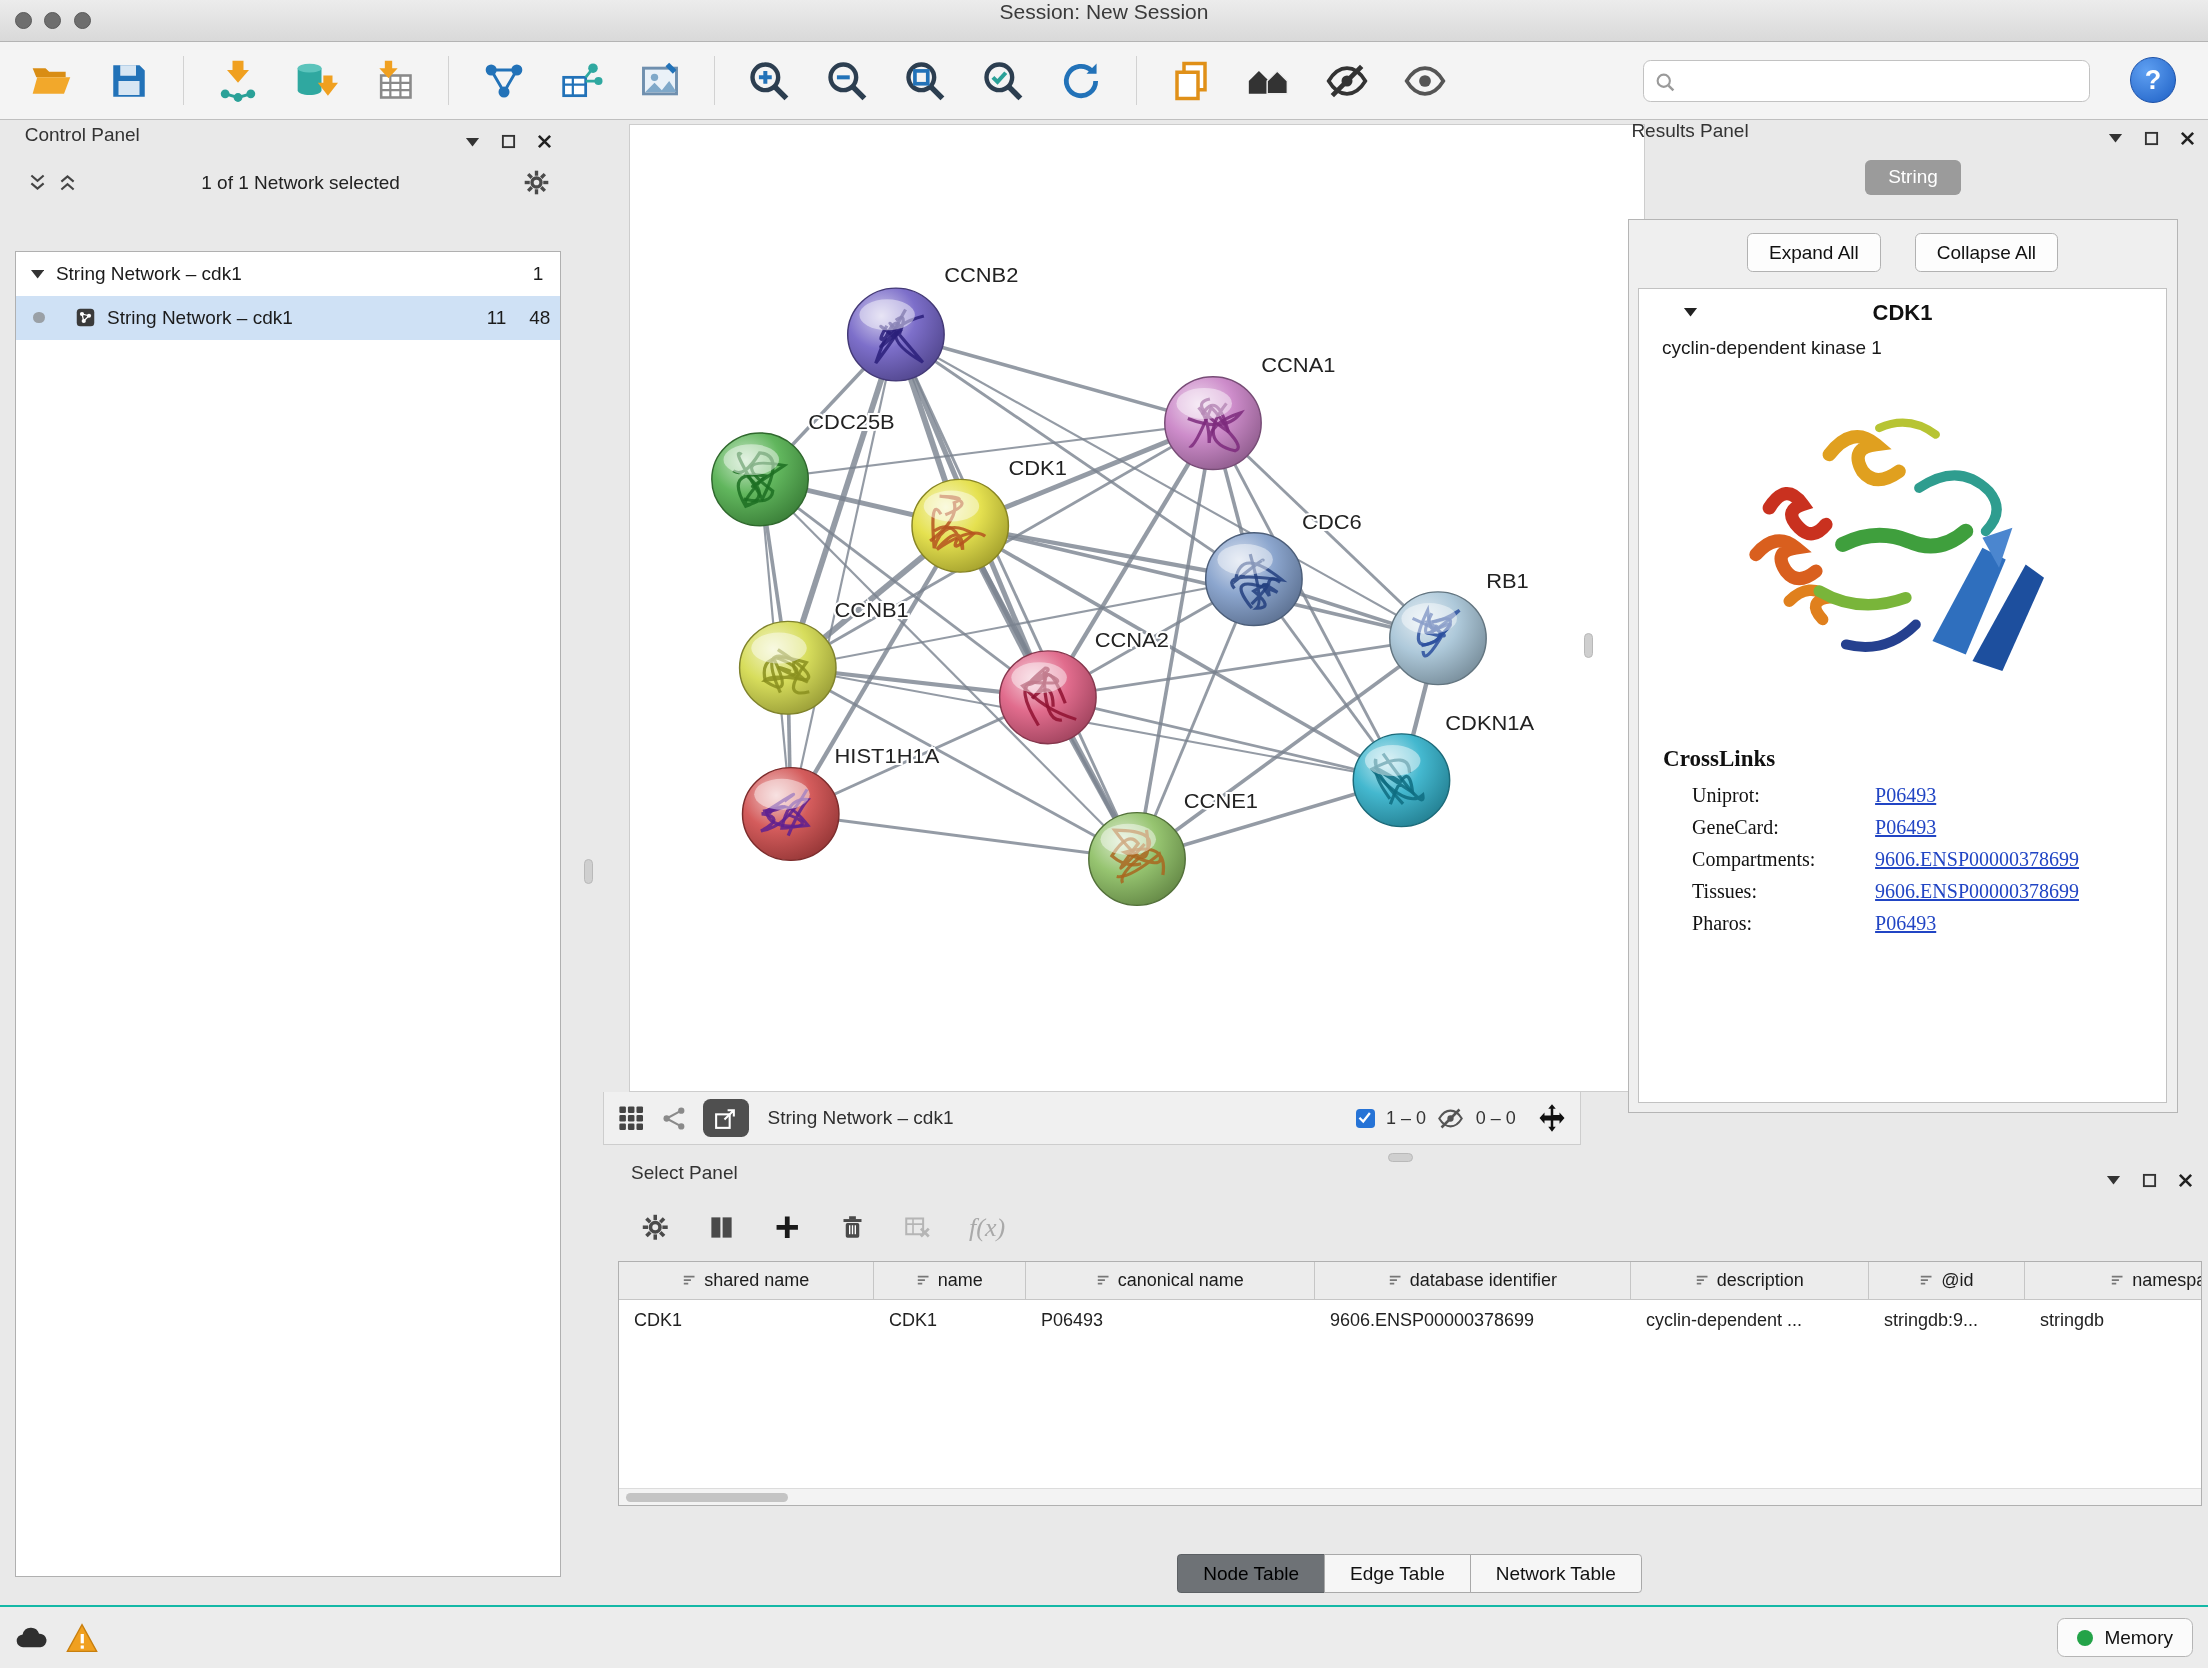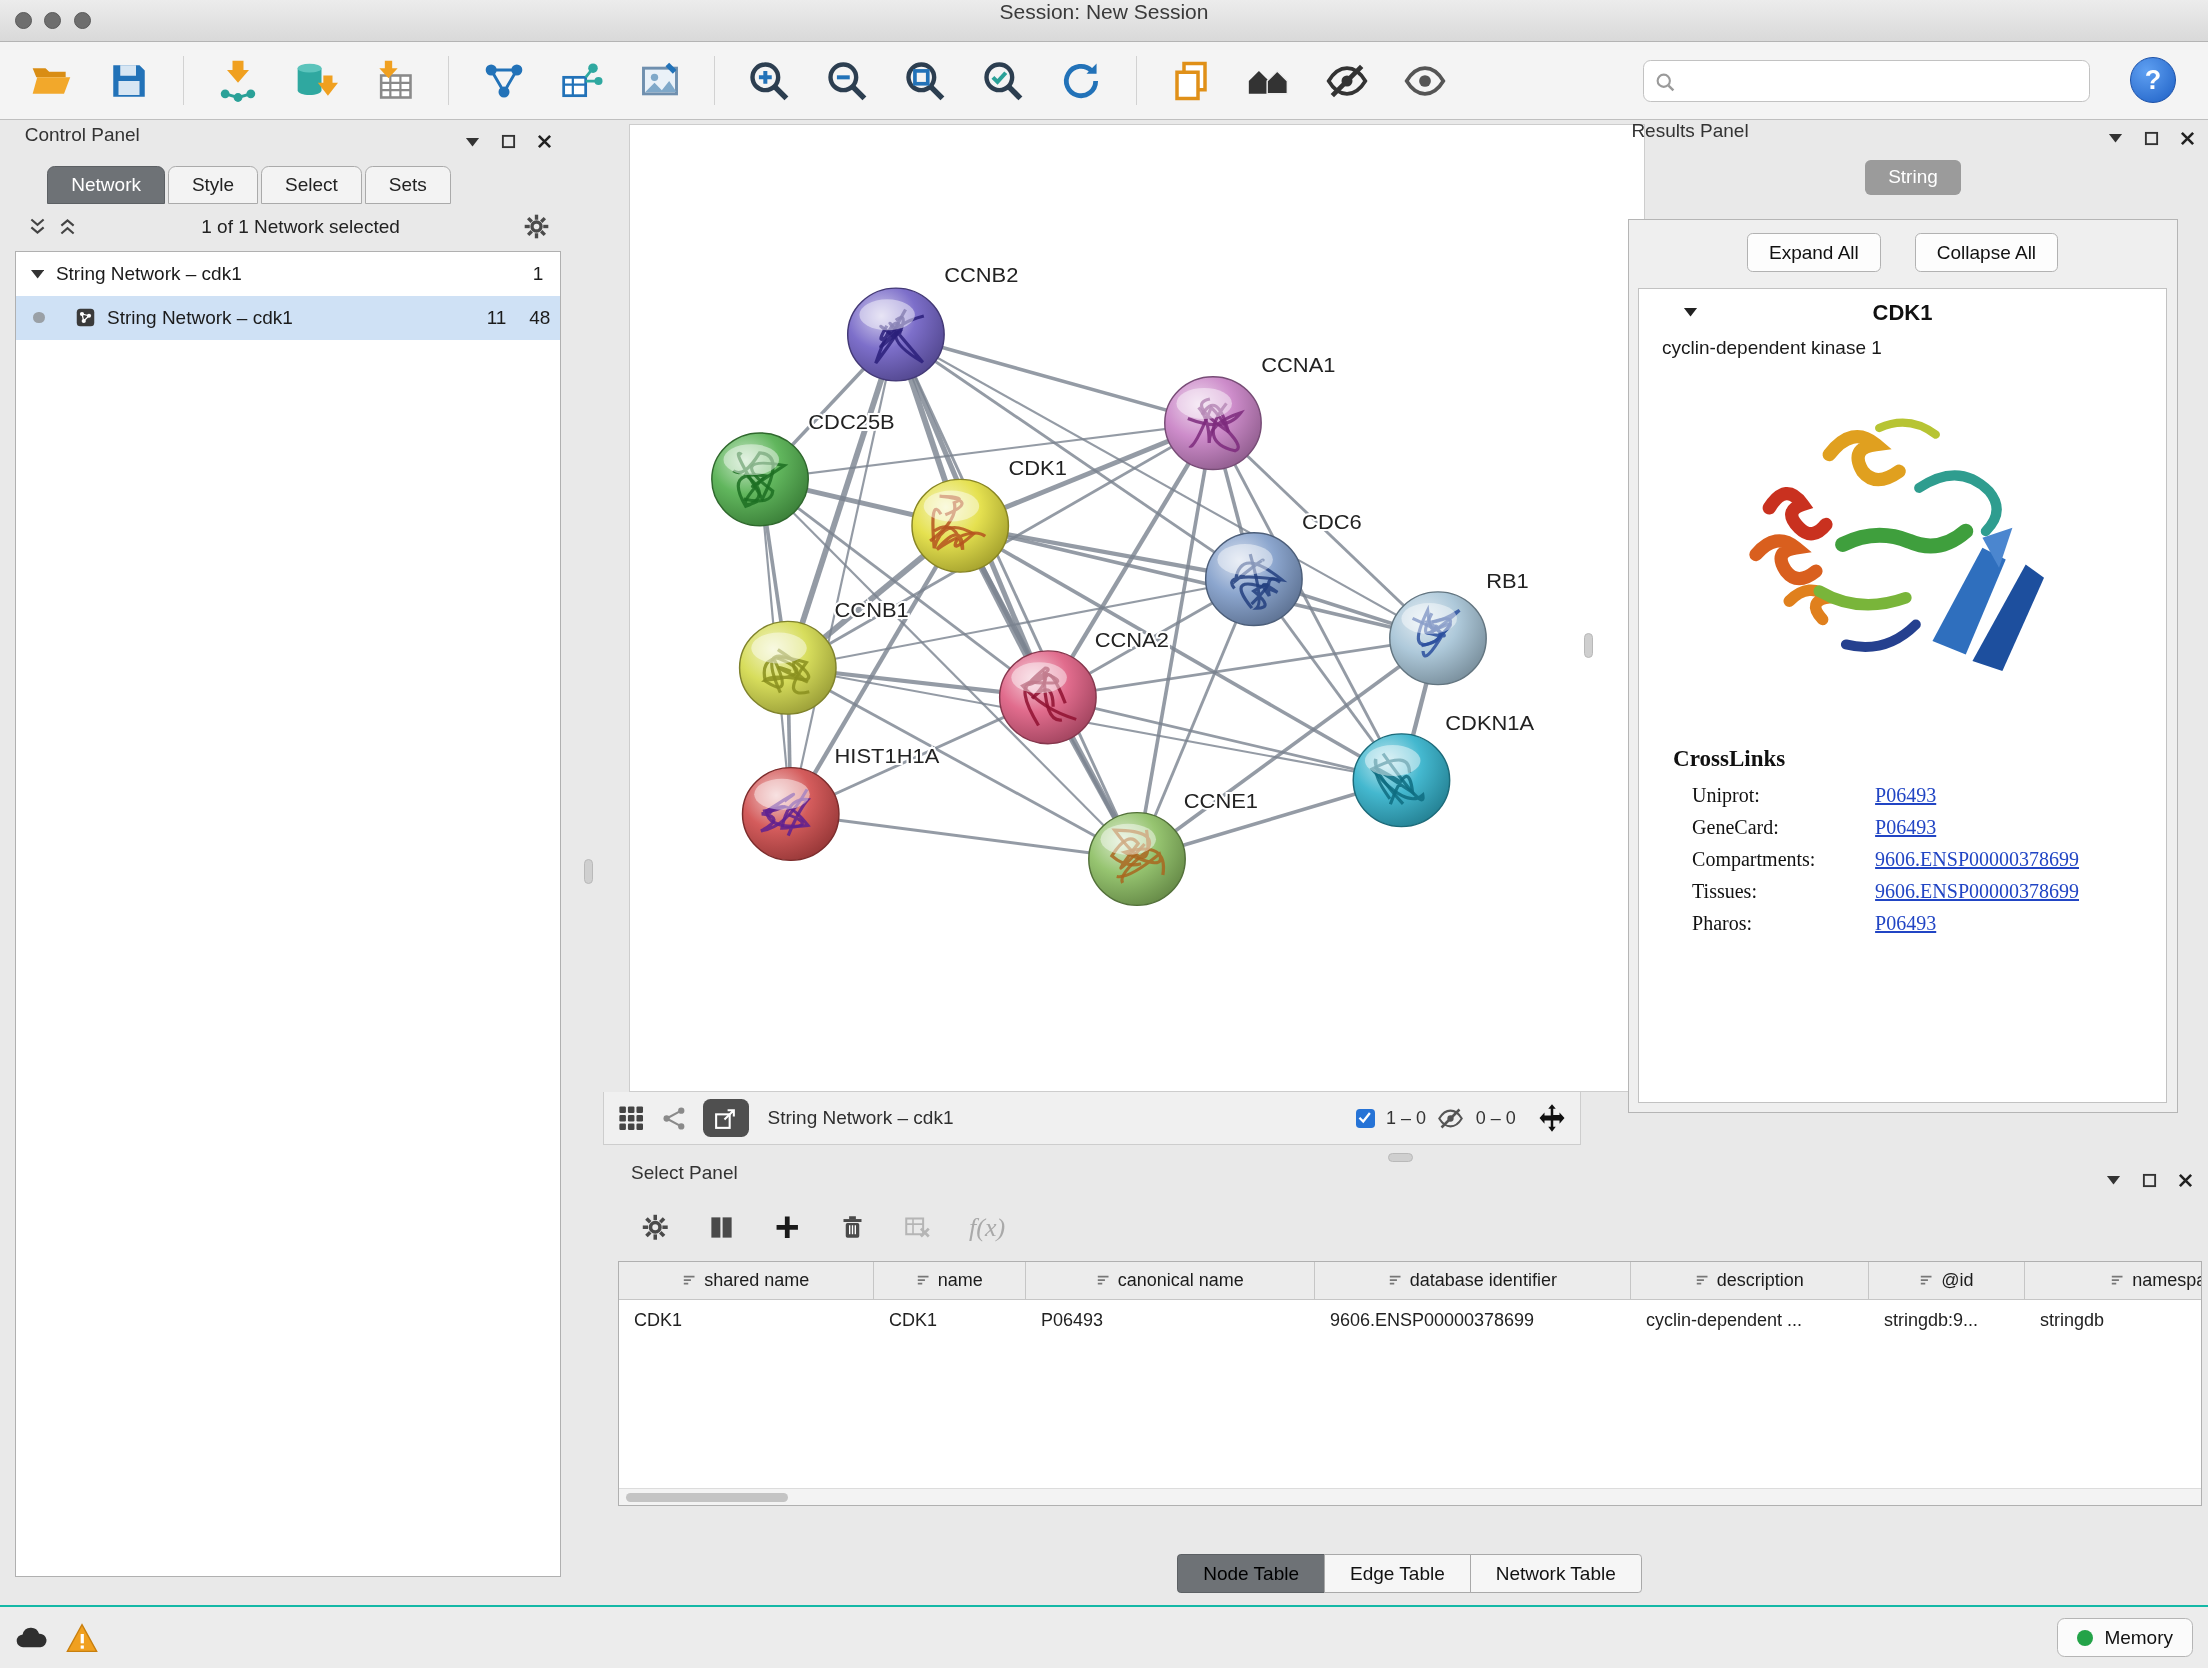--- a/index.html
+++ b/index.html
@@ -78,21 +78,21 @@
   .rp-btn{background:#fdfdfd;border:1px solid #b2b2b2;border-radius:5.7px;font-size:19px;
     padding:7.6px 21px;color:#111}
   .rp-content{position:absolute;left:9.5px;right:9.5px;top:68px;bottom:9.5px;background:#fff;
     border:1px solid #c2c2c2;overflow:hidden}
   .sec-header{height:48px;position:relative;display:flex;align-items:center}
   .sec-arrow{position:absolute;left:44px;top:17px}
   .sec-title{width:100%;text-align:center;font-size:22px;font-weight:bold;color:#111}
   .protein-desc{font-size:19px;padding-left:23px;color:#1a1a1a}
   .protein-img{display:block;margin:28.5px auto 5.7px}
   .crosslinks-h{font-family:"Liberation Serif",serif;font-weight:bold;font-size:23px;
-    padding-left:34px;margin-top:25px;margin-bottom:7.6px;color:#111}
+    padding-left:24px;margin-top:25px;margin-bottom:7.6px;color:#111}
   .cl-row{display:flex;font-family:"Liberation Serif",serif;font-size:20px;line-height:32px;
     padding-left:53px}
   .cl-label{width:183px;color:#111;flex:none}
   .cl-value{color:#2145c4;text-decoration:underline;white-space:nowrap}
 
   
   .table-panel{position:absolute;left:616px;top:1042px;width:1588px;height:439px}
   .tp-toolbar{height:59px;display:flex;align-items:center;padding-left:25px;gap:38px}
   .fx{font-family:"Liberation Serif",serif;font-style:italic;font-size:26px;color:#a9a9a9}
   .tp-wrap{position:absolute;left:1.9px;right:1.9px;top:99px;height:245px;background:#fff;
@@ -281,26 +281,20 @@
         <svg width="15" height="11.4" viewBox="0 0 16 12">
             <polygon points="1,2 15,2 8,11" fill="#333"></polygon>
           </svg>
         <svg width="15" height="15" viewBox="0 0 16 16">
             <rect x="2" y="2" width="12" height="12" fill="none" stroke="#333" stroke-width="2"></rect>
           </svg>
         <svg width="15" height="15" viewBox="0 0 16 16">
             <path d="M2 2l12 12M14 2L2 14" stroke="#222" stroke-width="2.8"></path>
           </svg>
       </span>
-    </div>
-    <div class="cp-tabs">
-      <span class="tab selected">Network</span>
-      <span class="tab">Style</span>
-      <span class="tab">Select</span>
-      <span class="tab">Sets</span>
     </div>
     <div class="cp-selrow">
       <svg width="21" height="21" viewBox="0 0 24 24">
           <path d="M5 4l7 6 7-6M5 13l7 6 7-6" fill="none" stroke="#444" stroke-width="2.4"></path>
         </svg>
       <svg width="21" height="21" viewBox="0 0 24 24">
           <path d="M5 20l7-6 7 6M5 11l7-6 7 6" fill="none" stroke="#444" stroke-width="2.4"></path>
         </svg>
       <span class="sel-text">1 of 1 Network selected</span>
       <svg width="27" height="27" viewBox="0 0 24 24">

